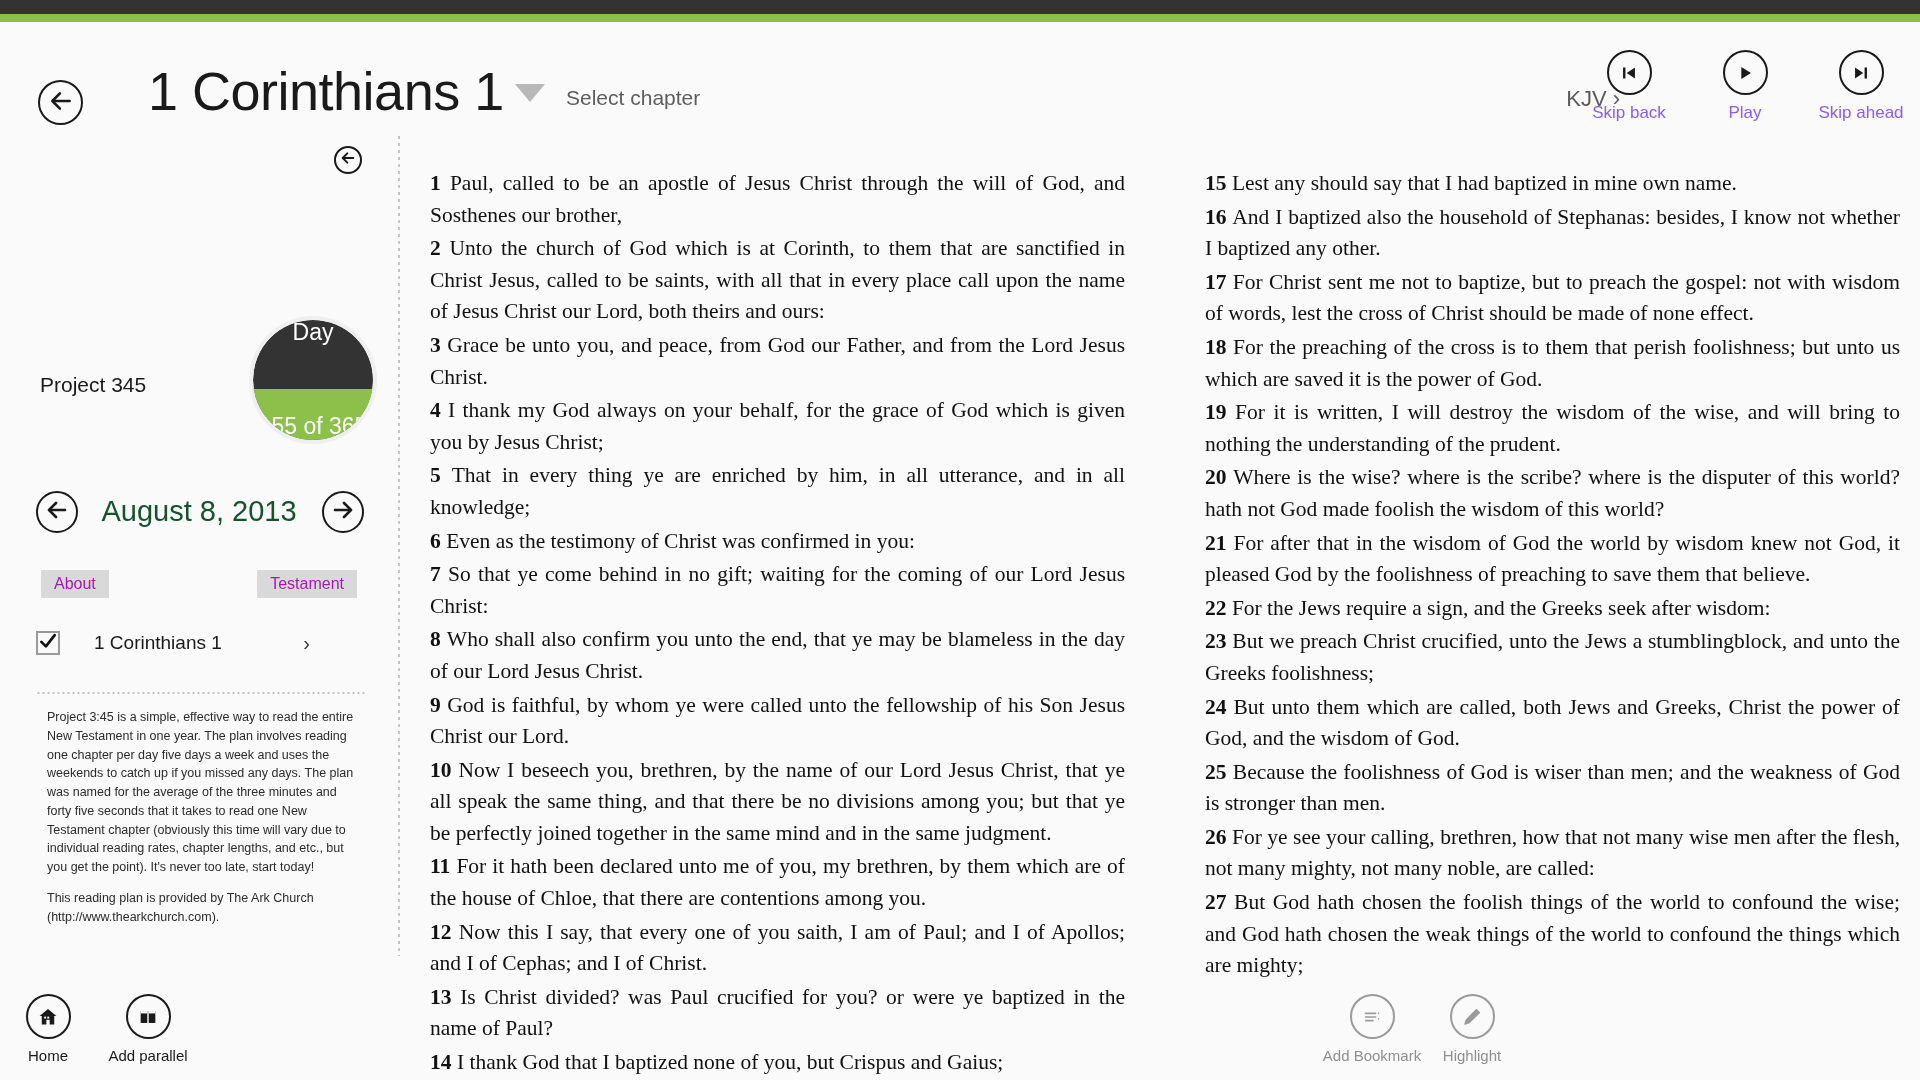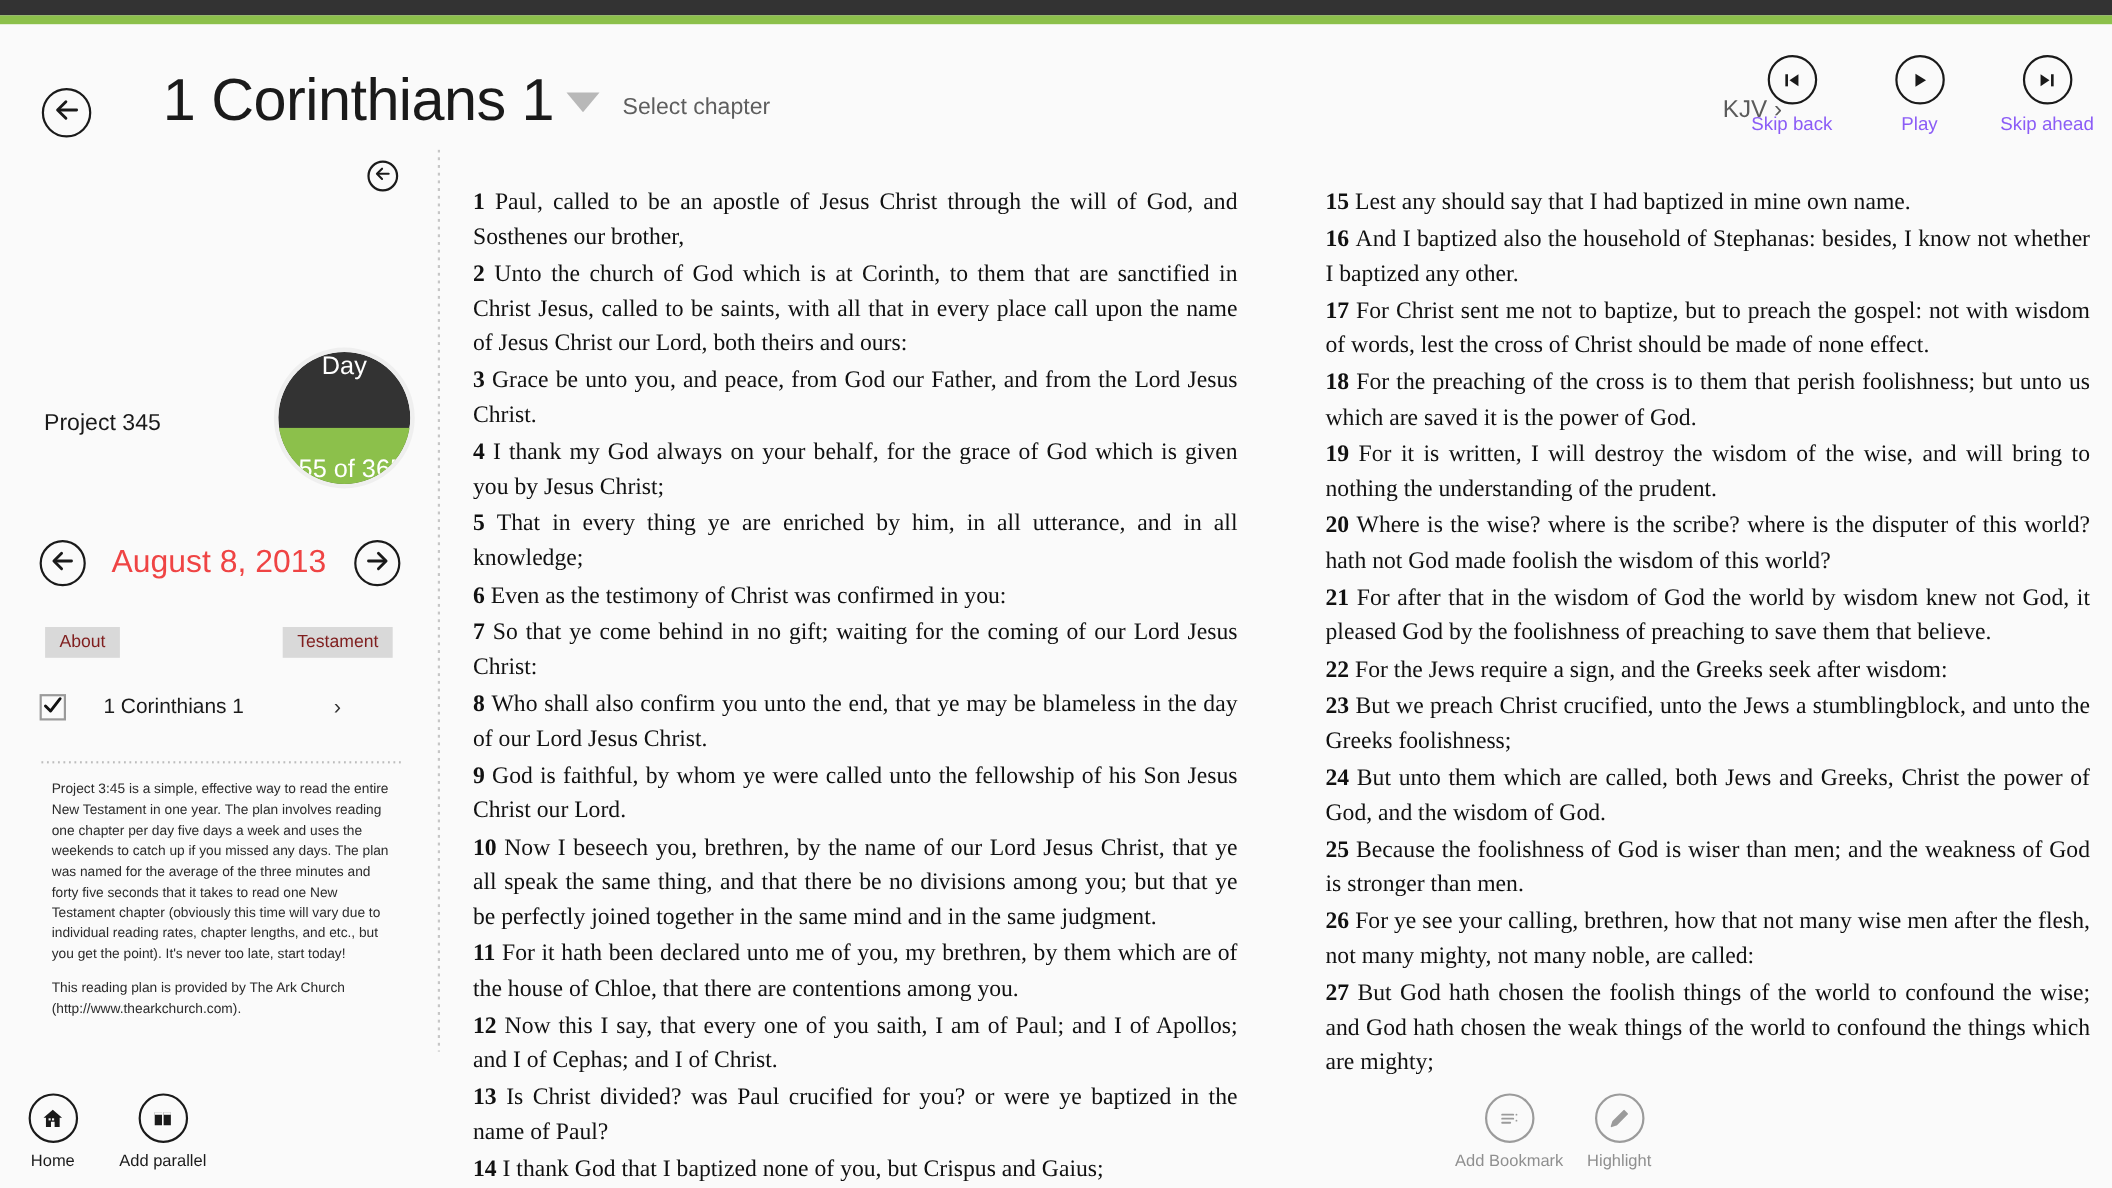--- a/index.html
+++ b/index.html
@@ -69,27 +69,27 @@
   .day-ring-text .d1 { font-size:23px; }
   .day-ring-text .d2 { font-size:23px; }
 
   .date-row { position:absolute; left:0; top:355px; width:398px; height:54px; }
   .date-arrow { position:absolute; width:42px; height:42px; top:6px; }
   .date-arrow.prev { left:36px; }
   .date-arrow.next { left:322px; }
   .date-arrow svg { width:24px; height:24px; }
   .date-text {
     position:absolute; left:0; top:10px; width:398px; text-align:center;
-    font-size:29px; font-weight:300; color:#ef4444; white-space:nowrap;
+    font-size:29px; font-weight:300; color:#14532d; white-space:nowrap;
   }
 
   .pill-btn {
     position:absolute; top:440px; height:28px;
     background:#d9d9d9; border:none;
-    font-family:"Liberation Sans", sans-serif; font-size:16px; color:#7f1d1d;
+    font-family:"Liberation Sans", sans-serif; font-size:16px; color:#a21caf;
     display:flex; align-items:center; justify-content:center; padding:0 13px;
   }
   .about-btn { left:41px; }
   .settings-btn { right:41px; }
 
   .chapter-row {
     position:absolute; left:36px; top:490px; width:330px; height:46px;
     display:flex; align-items:center;
   }
   .chk {

